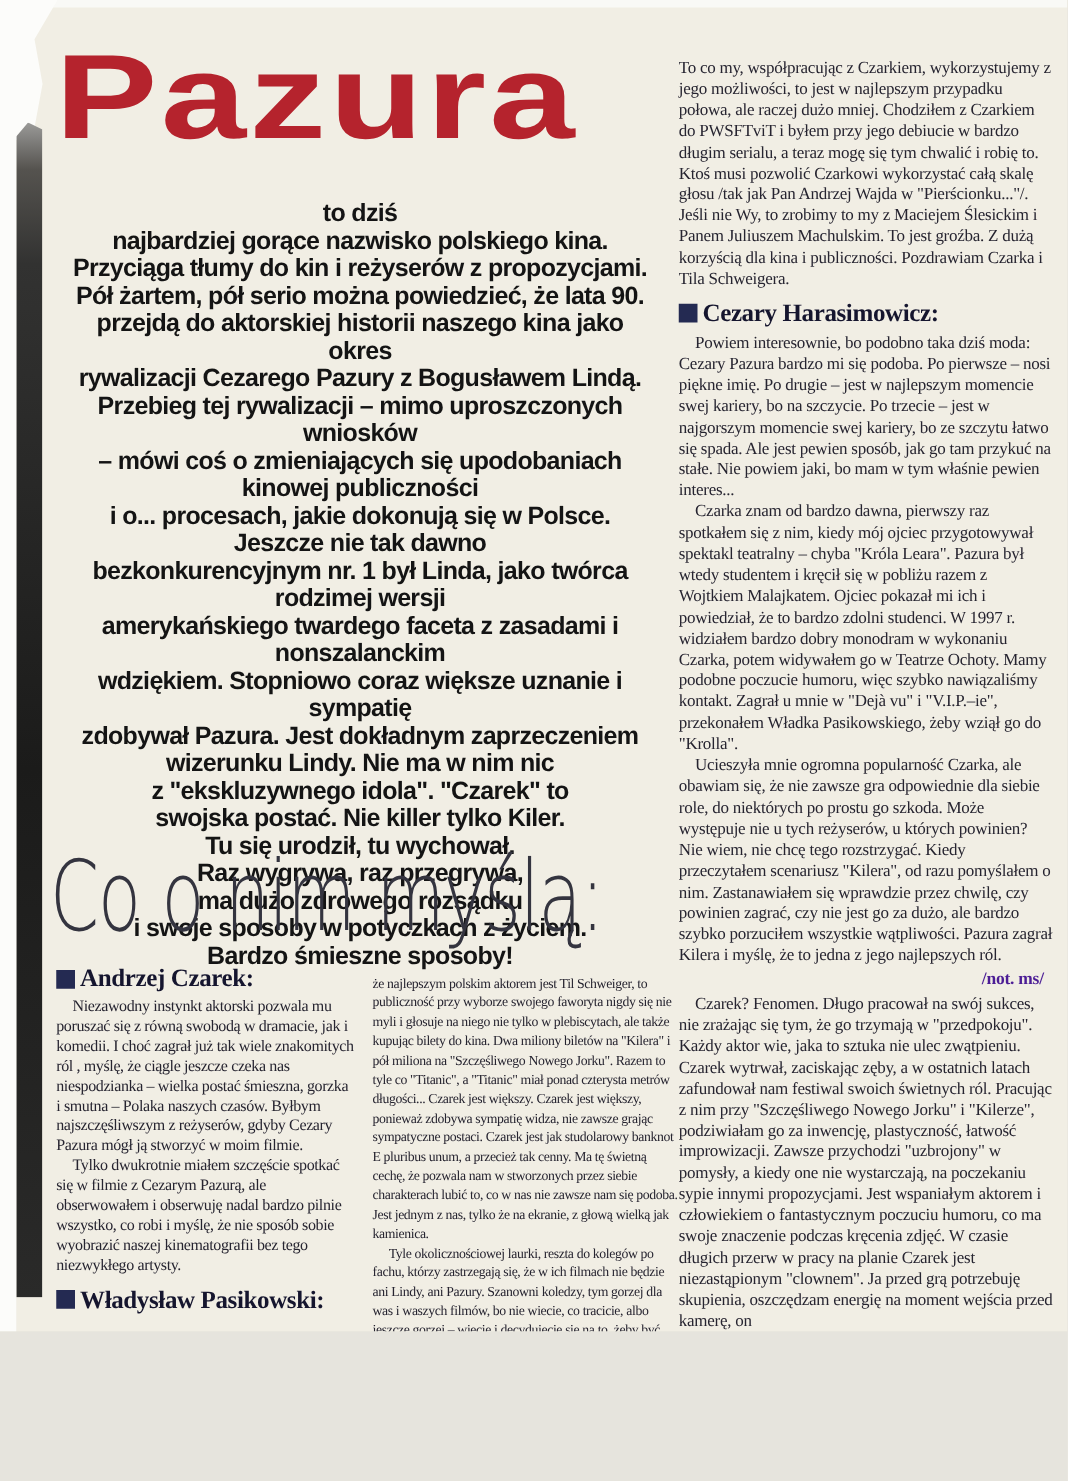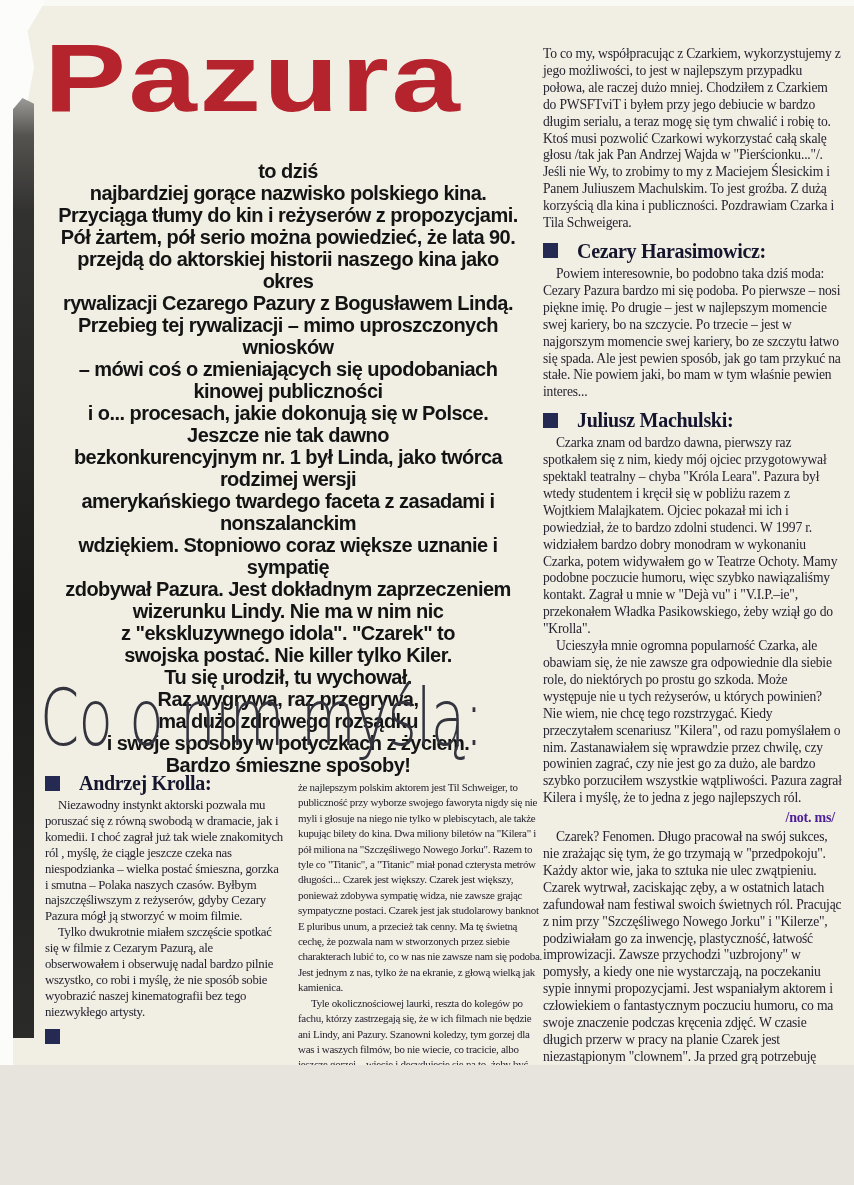--- a/index.html
+++ b/index.html
@@ -26,21 +26,21 @@
         font-weight:200;font-size:78px;line-height:100px;letter-spacing:-1px;color:#34343f;
         transform:scaleX(0.72);transform-origin:left top;white-space:nowrap;}
   
   .col{position:absolute;}
   .col p{margin:0;text-indent:13px;}
   .col p.noindent{text-indent:0;}
   #col-left{left:45px;top:772px;width:238px;font-size:12.8px;line-height:15.9px;letter-spacing:-0.3px;}
   #col-mid{left:298px;top:780px;width:246px;font-size:11px;line-height:15.4px;letter-spacing:-0.3px;}
   #col-right{left:543px;top:46px;width:300px;font-size:13.6px;line-height:16.9px;letter-spacing:-0.2px;}
   
-  .sec{display:flex;align-items:center;gap:19px;margin:8px 0 4px;line-height:22px;}
+  .sec{display:flex;align-items:center;gap:4px;margin:8px 0 4px;line-height:22px;}
   .sec.first{margin-top:0;}
   .sq{flex:0 0 auto;width:15px;height:15px;background:#242a52;}
   .sec .name{font-family:"Liberation Serif",serif;font-weight:bold;font-size:20px;
         letter-spacing:-0.3px;color:#15152e;white-space:nowrap;}
   .byline{text-align:right;font-weight:bold;font-size:14px;color:#4c1d95;margin:3px 8px 2px 0;}
   
   .hand{position:absolute;left:772px;top:1102px;width:62px;height:36px;}
   .page-num{position:absolute;left:700px;top:1144px;width:72px;text-align:right;
         font-family:"Liberation Sans",sans-serif;font-weight:bold;font-size:18px;color:#b91c1c;}
   .section-tag{position:absolute;left:780px;top:1136px;width:74px;height:49px;background:#1b5140;
@@ -79,45 +79,42 @@
 Raz wygrywa, raz przegrywa,
 ma dużo zdrowego rozsądku
 i swoje sposoby w potyczkach z życiem.
 Bardzo śmieszne sposoby!</div>
 
   <h2 class="big-q">Co o nim myślą:</h2>
 
   <div class="col" id="col-left">
     <div class="sec first">
       <span class="sq"></span>
-      <span class="name">Andrzej Krolla:</span>
+      <span class="name">Andrzej Czarek:</span>
     </div>
     <p>Niezawodny instynkt aktorski pozwala mu poruszać się z równą swobodą w dramacie, jak i komedii. I choć zagrał już tak wiele znakomitych ról , myślę, że ciągle jeszcze czeka nas niespodzianka – wielka postać śmieszna, gorzka i smutna – Polaka naszych czasów. Byłbym najszczęśliwszym z reżyserów, gdyby Cezary Pazura mógł ją stworzyć w moim filmie.</p>
     <p>Tylko dwukrotnie miałem szczęście spotkać się w filmie z Cezarym Pazurą, ale obserwowałem i obserwuję nadal bardzo pilnie wszystko, co robi i myślę, że nie sposób sobie wyobrazić naszej kinematografii bez tego niezwykłego artysty.</p>
     <div class="sec">
       <span class="sq"></span>
+      <span class="name">Władysław Pasikowski:</span>
     </div>
   </div>
 
   <div class="col" id="col-mid">
     <p class="noindent">że najlepszym polskim aktorem jest Til Schweiger, to publiczność przy wyborze swojego faworyta nigdy się nie myli i głosuje na niego nie tylko w plebiscytach, ale także kupując bilety do kina. Dwa miliony biletów na "Kilera" i pół miliona na "Szczęśliwego Nowego Jorku". Razem to tyle co "Titanic", a "Titanic" miał ponad czterysta metrów długości... Czarek jest większy. Czarek jest większy, ponieważ zdobywa sympatię widza, nie zawsze grając sympatyczne postaci. Czarek jest jak studolarowy banknot E pluribus unum, a przecież tak cenny. Ma tę świetną cechę, że pozwala nam w stworzonych przez siebie charakterach lubić to, co w nas nie zawsze nam się podoba. Jest jednym z nas, tylko że na ekranie, z głową wielką jak kamienica.</p>
     <p>Tyle okolicznościowej laurki, reszta do kolegów po fachu, którzy zastrzegają się, że w ich filmach nie będzie ani Lindy, ani Pazury. Szanowni koledzy, tym gorzej dla was i waszych filmów, bo nie wiecie, co tracicie, albo jeszcze gorzej – wiecie i decydujecie się na to, żeby być... jakimi?... oryginalnymi?</p>
   </div>
 
   <div class="col" id="col-right">
     <p class="noindent">To co my, współpracując z Czarkiem, wykorzystujemy z jego możliwości, to jest w najlepszym przypadku połowa, ale raczej dużo mniej. Chodziłem z Czarkiem do PWSFTviT i byłem przy jego debiucie w bardzo długim serialu, a teraz mogę się tym chwalić i robię to. Ktoś musi pozwolić Czarkowi wykorzystać całą skalę głosu /tak jak Pan Andrzej Wajda w "Pierścionku..."/. Jeśli nie Wy, to zrobimy to my z Maciejem Ślesickim i Panem Juliuszem Machulskim. To jest groźba. Z dużą korzyścią dla kina i publiczności. Pozdrawiam Czarka i Tila Schweigera.</p>
     <div class="sec">
       <span class="sq"></span>
       <span class="name">Cezary Harasimowicz:</span>
     </div>
     <p>Powiem interesownie, bo podobno taka dziś moda: Cezary Pazura bardzo mi się podoba. Po pierwsze – nosi piękne imię. Po drugie – jest w najlepszym momencie swej kariery, bo na szczycie. Po trzecie – jest w najgorszym momencie swej kariery, bo ze szczytu łatwo się spada. Ale jest pewien sposób, jak go tam przykuć na stałe. Nie powiem jaki, bo mam w tym właśnie pewien interes...</p>
-    <div class="sec">
-      <span class="sq"></span>
-      <span class="name">Juliusz Machulski:</span>
-    </div>
     <p>Czarka znam od bardzo dawna, pierwszy raz spotkałem się z nim, kiedy mój ojciec przygotowywał spektakl teatralny – chyba "Króla Leara". Pazura był wtedy studentem i kręcił się w pobliżu razem z Wojtkiem Malajkatem. Ojciec pokazał mi ich i powiedział, że to bardzo zdolni studenci. W 1997 r. widziałem bardzo dobry monodram w wykonaniu Czarka, potem widywałem go w Teatrze Ochoty. Mamy podobne poczucie humoru, więc szybko nawiązaliśmy kontakt. Zagrał u mnie w "Dejà vu" i "V.I.P.–ie", przekonałem Władka Pasikowskiego, żeby wziął go do "Krolla".</p>
     <p>Ucieszyła mnie ogromna popularność Czarka, ale obawiam się, że nie zawsze gra odpowiednie dla siebie role, do niektórych po prostu go szkoda. Może występuje nie u tych reżyserów, u których powinien? Nie wiem, nie chcę tego rozstrzygać. Kiedy przeczytałem scenariusz "Kilera", od razu pomyślałem o nim. Zastanawiałem się wprawdzie przez chwilę, czy powinien zagrać, czy nie jest go za dużo, ale bardzo szybko porzuciłem wszystkie wątpliwości. Pazura zagrał Kilera i myślę, że to jedna z jego najlepszych ról.</p>
     <div class="byline">/not. ms/</div>
     <p>Czarek? Fenomen. Długo pracował na swój sukces, nie zrażając się tym, że go trzymają w "przedpokoju". Każdy aktor wie, jaka to sztuka nie ulec zwątpieniu. Czarek wytrwał, zaciskając zęby, a w ostatnich latach zafundował nam festiwal swoich świetnych ról. Pracując z nim przy "Szczęśliwego Nowego Jorku" i "Kilerze", podziwiałam go za inwencję, plastyczność, łatwość improwizacji. Zawsze przychodzi "uzbrojony" w pomysły, a kiedy one nie wystarczają, na poczekaniu sypie innymi propozycjami. Jest wspaniałym aktorem i człowiekiem o fantastycznym poczuciu humoru, co ma swoje znaczenie podczas kręcenia zdjęć. W czasie długich przerw w pracy na planie Czarek jest niezastąpionym "clownem". Ja przed grą potrzebuję skupienia, oszczędzam energię na moment wejścia przed kamerę, on</p>
   </div>
 
   <span class="hand">
     <svg viewBox="0 0 62 36" width="62" height="36">
       <path d="M5 22 C10 13, 21 9, 29 11 L48 15 C55 16.5,55 20.5,48 20.5 L35 19.5
                C41 23,39 27.5,32.5 26.5 C36.5 30.5,30.5 33,26 30

